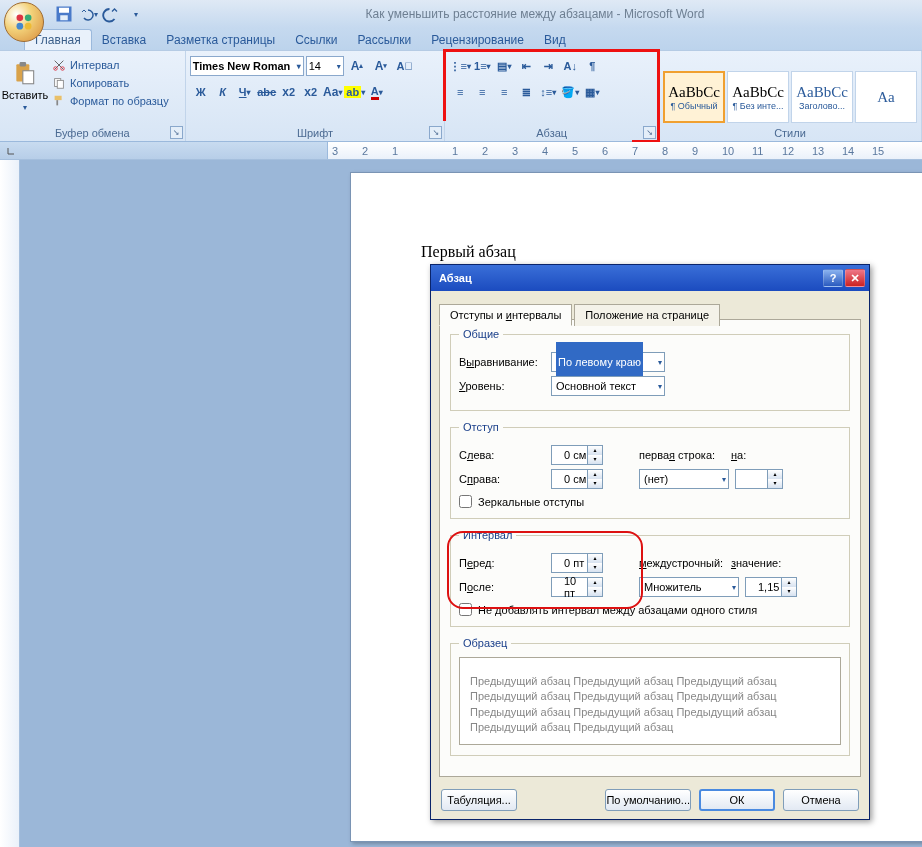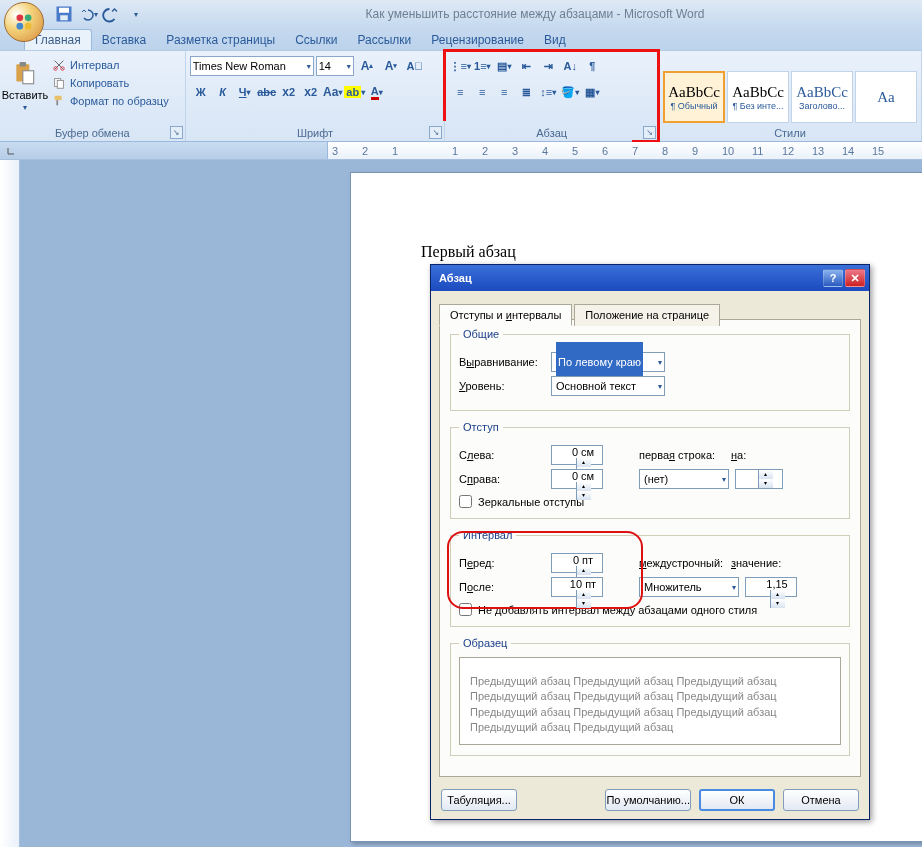--- a/index.html
+++ b/index.html
@@ -28,21 +28,21 @@
   .clip-row { display: flex; gap: 4px; }
   .paste-btn { width: 42px; height: 66px; display: flex; flex-direction: column; align-items: center; justify-content: center; gap: 2px; }
   .paste-btn svg { width: 26px; height: 26px; }
   .clip-list { display: flex; flex-direction: column; gap: 2px; padding-top: 4px; }
   .clip-item { display: flex; align-items: center; gap: 4px; color: #2a5a9a; padding: 1px 2px; }
   .clip-item svg { width: 14px; height: 14px; }
 
   .font-group { width: 260px; }
   .font-row1 { display: flex; gap: 2px; padding: 2px 0; align-items: center; }
   .font-combo { height: 20px; border: 1px solid #8aa8cc; background: #fff; font-size: 12px; padding: 0 2px; display: flex; align-items: center; justify-content: space-between; }
-  .font-name { width: 124px; }
+  .font-name { width: 114px; font-weight: bold; }
   .font-size { width: 38px; }
   .dd-arrow { font-size: 8px; color: #2a5a9a; }
   .rbtn { width: 22px; height: 22px; border: 1px solid transparent; display: flex; align-items: center; justify-content: center; color: #2a5a9a; font-weight: bold; font-size: 12px; }
   .font-row2 { display: flex; gap: 0; padding: 2px 0; }
 
   .para-group { width: 214px; }
   .para-row { display: flex; gap: 0; padding: 2px 0; }
   .para-highlight { position: absolute; top: -2px; left: -2px; right: -2px; height: 72px; border: 3px solid #e11; border-bottom: none; pointer-events: none; }
   .para-launcher-hl { position: absolute; right: -2px; bottom: -2px; width: 28px; height: 22px; border: 3px solid #e11; border-top: none; border-left: none; pointer-events: none; }
 
@@ -77,21 +77,21 @@
   .dlg-tab { padding: 4px 10px; border: 1px solid #aca899; border-bottom: none; background: #f4f2e9; margin-right: 2px; position: relative; top: 7px; }
   .dlg-tab.active { background: #fcfcfa; border-bottom: 1px solid #fcfcfa; }
   .dlg-page { background: #fcfcfa; border: 1px solid #aca899; border-top: none; padding: 8px 10px 10px 10px; }
   fieldset { border: 1px solid #d0cdb9; margin-bottom: 10px; padding: 8px 8px 10px 8px; position: relative; }
   legend { padding: 0 4px; color: #1a3f8a; }
   .frow { display: flex; align-items: center; gap: 6px; margin: 4px 0; }
   .flabel { width: 86px; }
   .fcombo, .fspin { height: 20px; border: 1px solid #7f9db9; background: #fff; display: flex; align-items: center; }
   .fcombo { width: 114px; justify-content: space-between; padding: 0 2px 0 4px; }
   .fcombo.sel span:first-child { background:#316ac5; color:#fff; padding:14px 2px; }
-  .fspin { width: 52px; padding-left: 12px; position: relative; flex-direction: column; }
+  .fspin { width: 52px; padding-left: 12px; position: relative; }
   .sp-btns { display: flex; flex-direction: column; border-left: 1px solid #7f9db9; height: 100%; }
   .sp-btns div { width: 14px; height: 9px; background: linear-gradient(180deg,#fff,#d7e2f0); font-size: 6px; text-align: center; }
   .indent-right { margin-left: 30px; }
   .chk { display: flex; align-items: flex-end; gap: 6px; margin-top: 6px; }
   .chk input { width: 13px; height: 13px; }
   .interval-hl { position: absolute; border: 2px solid #d11; border-radius: 16px; pointer-events: none; left: -4px; top: -10px; width: 196px; height: 78px; }
   .preview-box { border: 1px solid #aca899; background: #fff; height: 88px; padding: 16px 10px; font-size: 8px; color: #888; line-height: 1.4; overflow: hidden; }
   .preview-box .strong { color: #000; font-size: 15px; margin: 4px 0; }
   .dlg-buttons { display: flex; gap: 8px; padding: 8px 10px; }
   .dlg-buttons .gap { flex: 1; }

